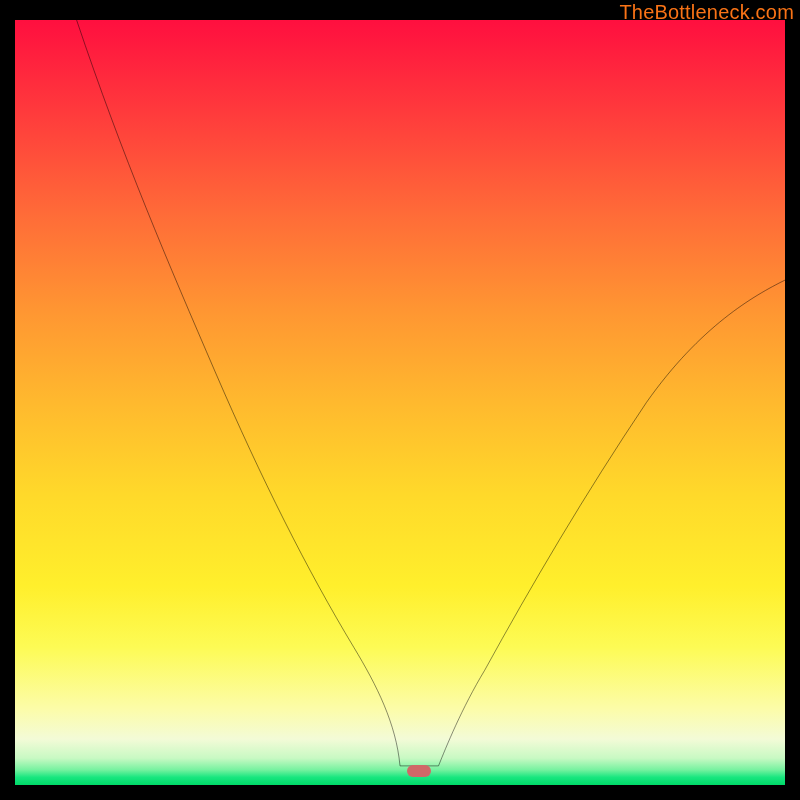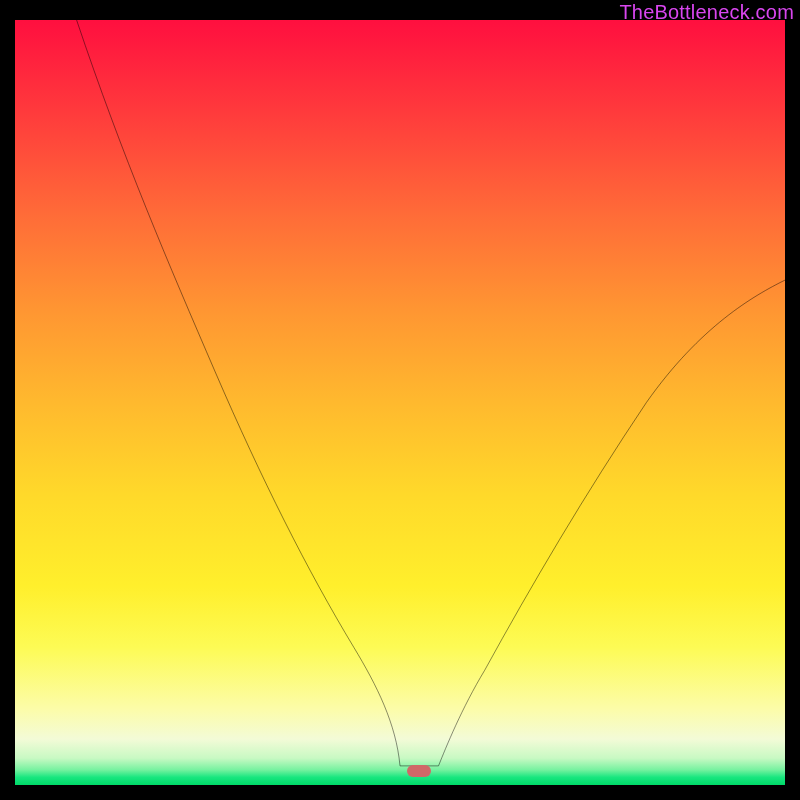--- a/index.html
+++ b/index.html
@@ -53,21 +53,21 @@
     width: 24px;
     height: 12px;
     border-radius: 6px;
     background: #d06868;
     transform: translate(-50%, -50%);
   }
   .watermark {
     position: absolute;
     top: 1px;
     right: 6px;
-    color: #d946ef;
+    color: #f97316;
     font-size: 20px;
     font-weight: 500;
     letter-spacing: 0.2px;
   }
 </style>
 </head>
 <body>
 
 <div class="frame">
 

